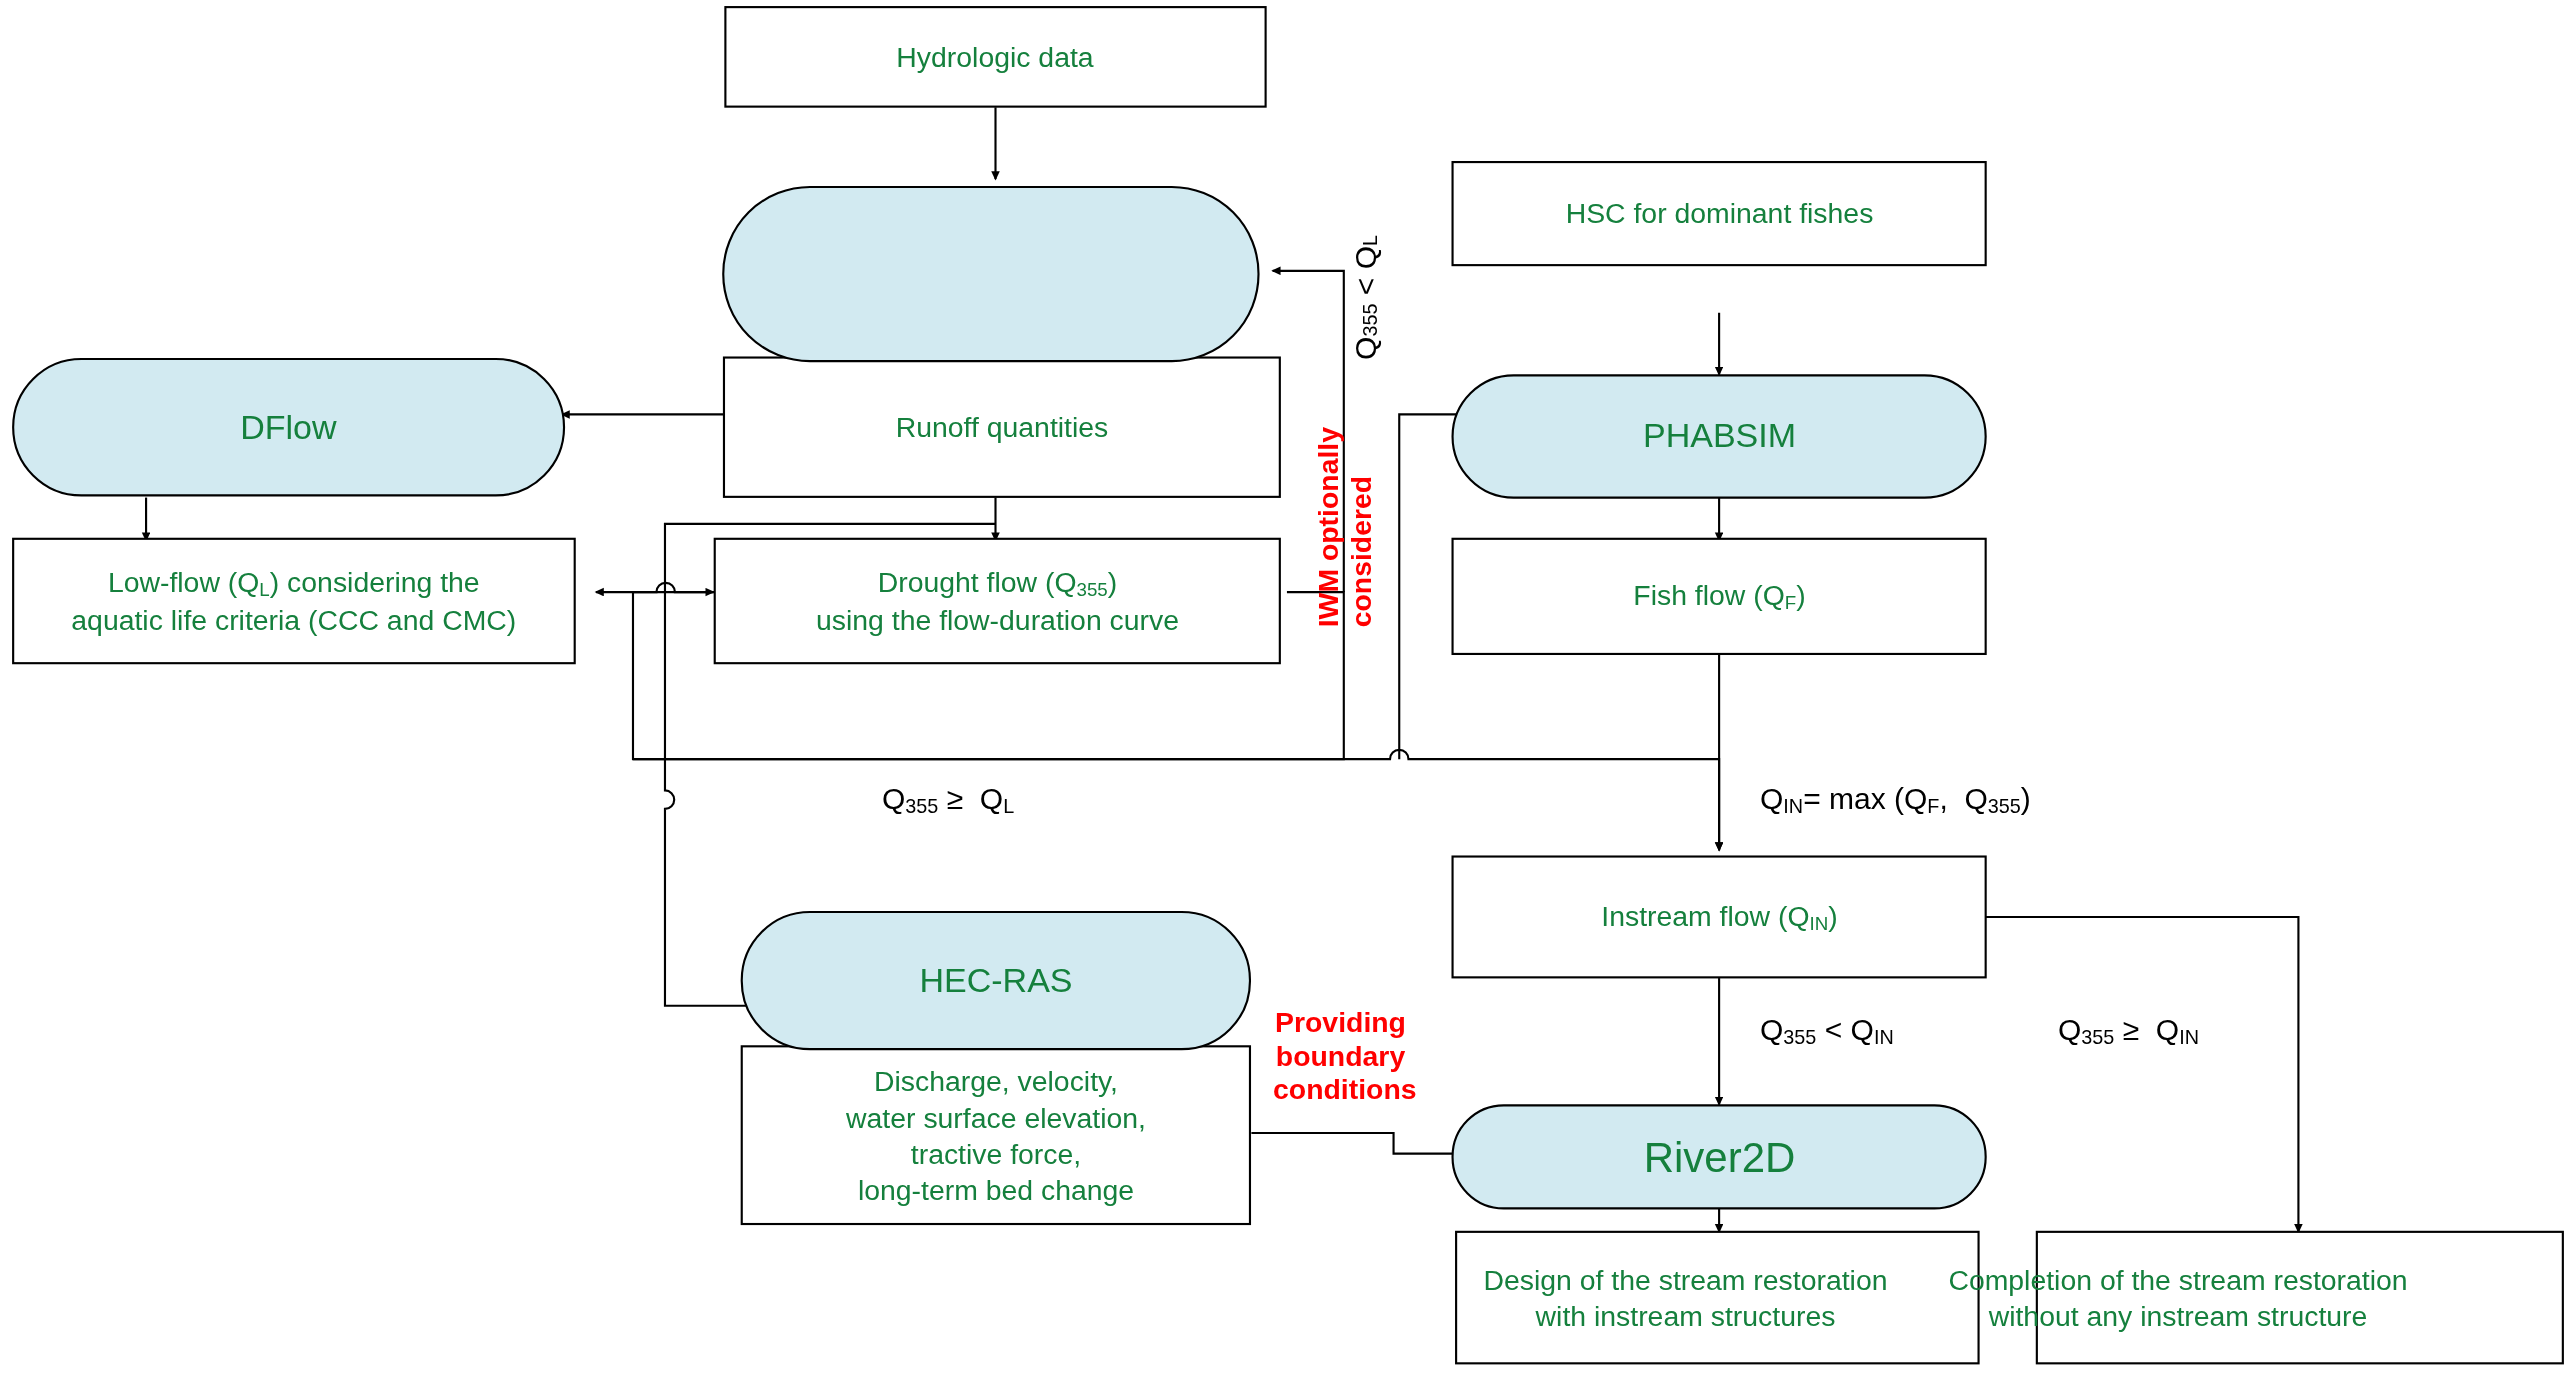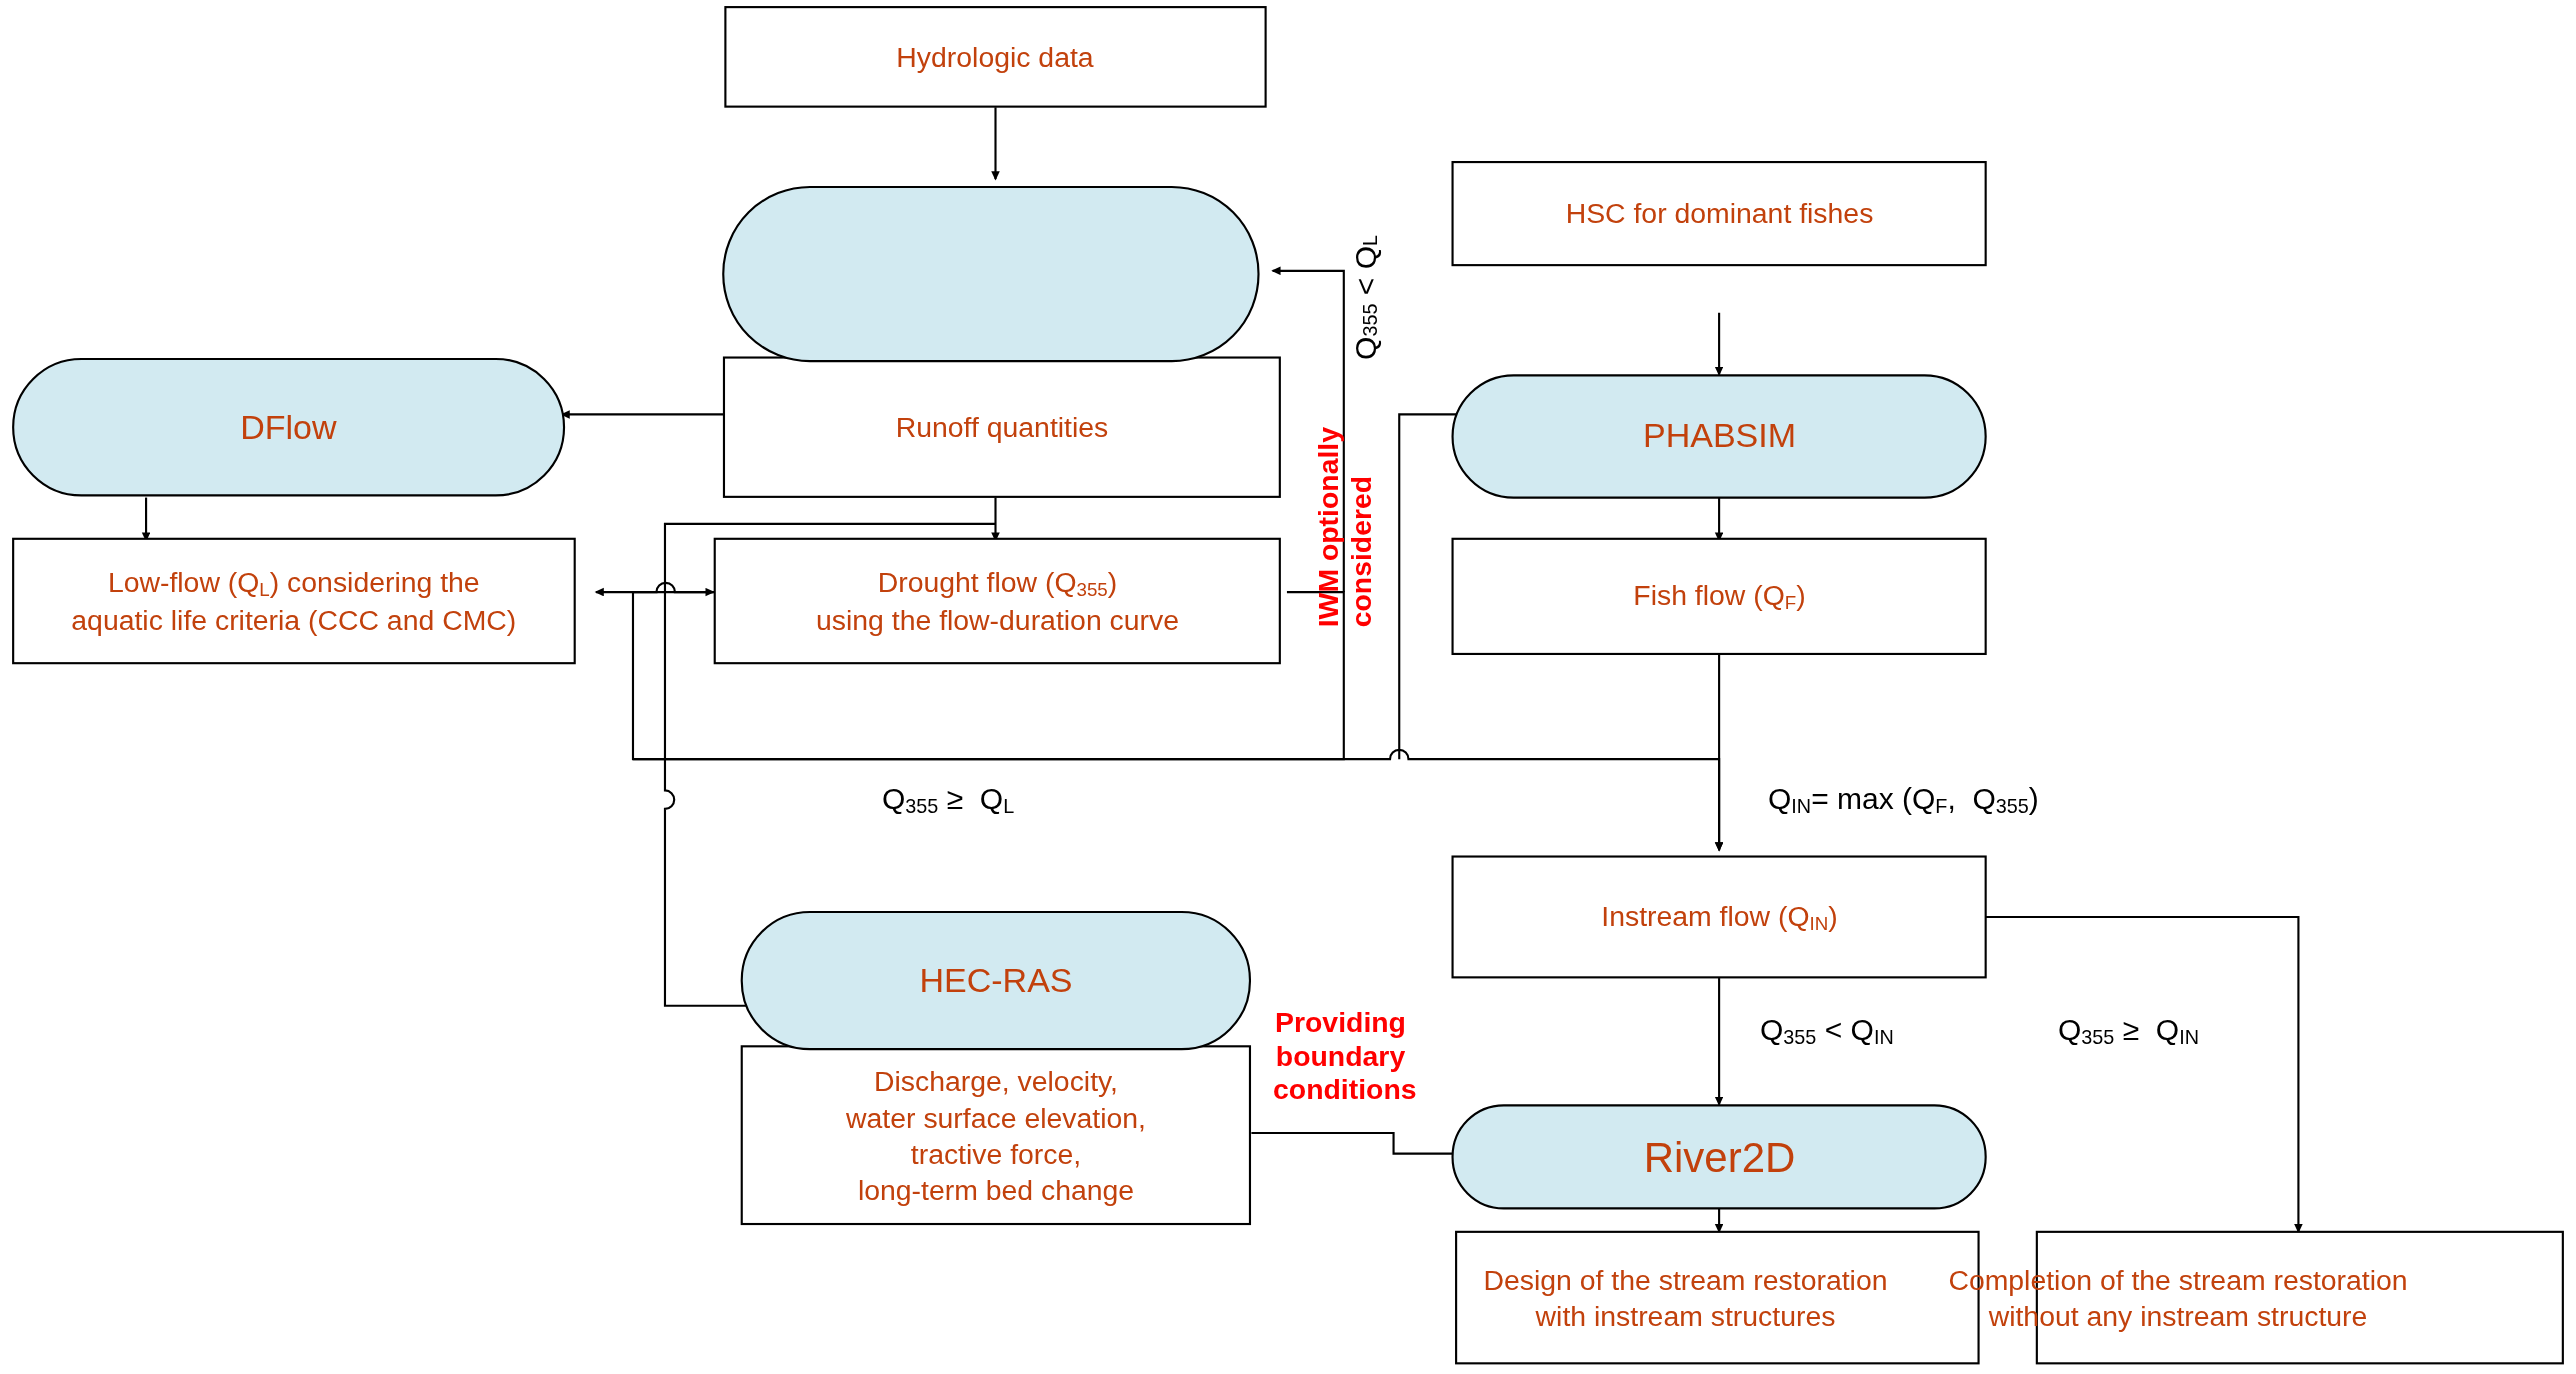--- a/index.html
+++ b/index.html
@@ -1,21 +1,21 @@
 <!DOCTYPE html>
 <html style="font-size:11.4px"><head>
 <meta charset="utf-8">
 <style>
   html,body{margin:0;padding:0;background:#ffffff;}
   body{font-family:"Liberation Sans", sans-serif;}
   #stage{position:relative;width:2576px;height:1374px;background:#fff;overflow:hidden;}
   svg.layer{position:absolute;left:0;top:0;width:2576px;height:1374px;}
   .node-text{
     position:absolute;display:flex;align-items:center;justify-content:center;
-    text-align:center;color:#c2410c;font-family:"Liberation Sans", sans-serif;
+    text-align:center;color:#15803d;font-family:"Liberation Sans", sans-serif;
     font-size:28.4px;line-height:1.28;pointer-events:none;white-space:pre-line;
   }
   .edge-label{
     position:absolute;color:#000;font-family:"Liberation Sans", sans-serif;
     font-size:30px;white-space:nowrap;
   }
   .edge-label.red{color:#ff0000;font-weight:bold;}
   .edge-label.vert{
     writing-mode:vertical-rl;text-orientation:mixed;white-space:pre-line;
     line-height:1.15;text-align:left;
@@ -142,21 +142,21 @@
     <span>Q<span class="sub">355</span> &lt; Q<span class="sub">L</span></span>
   </div>
 
   <div class="edge-label vert red" style="left:1312px;top:427px;transform:rotate(180deg);font-size:28.4px;">IWM optionally
 considered</div>
 
   <div class="edge-label" style="left:882px;top:782px;text-align:center;">
     <span>Q<span class="sub">355</span> ≥&nbsp; Q<span class="sub">L</span></span>
   </div>
 
-  <div class="edge-label" style="left:1760px;top:782px;margin-left:8px;">
+  <div class="edge-label" style="left:1760px;top:782px;">
     <span>Q<span class="sub">IN</span>= max (Q<span class="sub">F</span>,&nbsp; Q<span class="sub">355</span>)</span>
   </div>
 
   <div class="edge-label" style="left:1760px;top:1013px;">
     <span>Q<span class="sub">355</span> &lt; Q<span class="sub">IN</span></span>
   </div>
 
   <div class="edge-label" style="left:2058px;top:1013px;">
     <span>Q<span class="sub">355</span> ≥&nbsp; Q<span class="sub">IN</span></span>
   </div>

